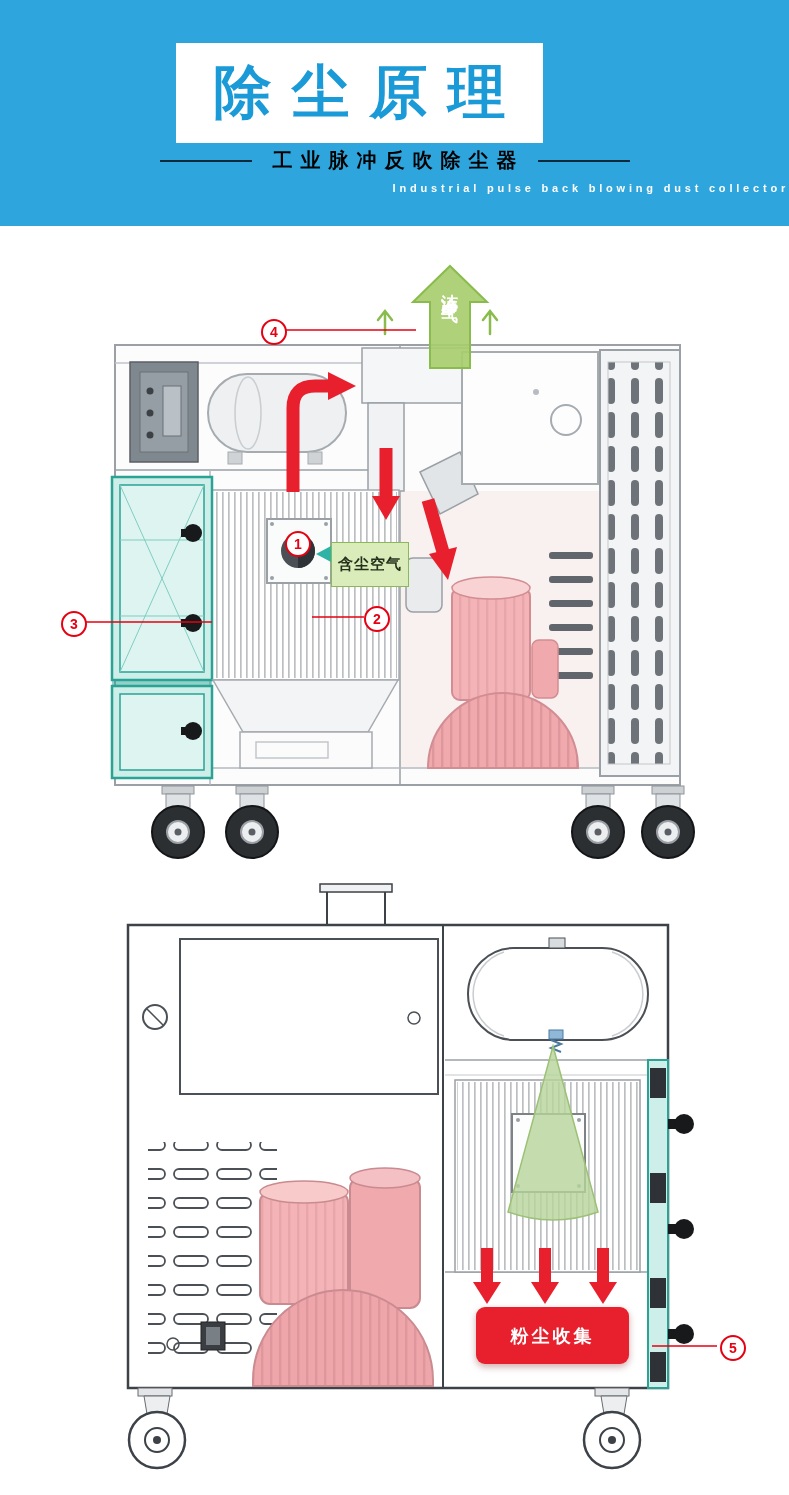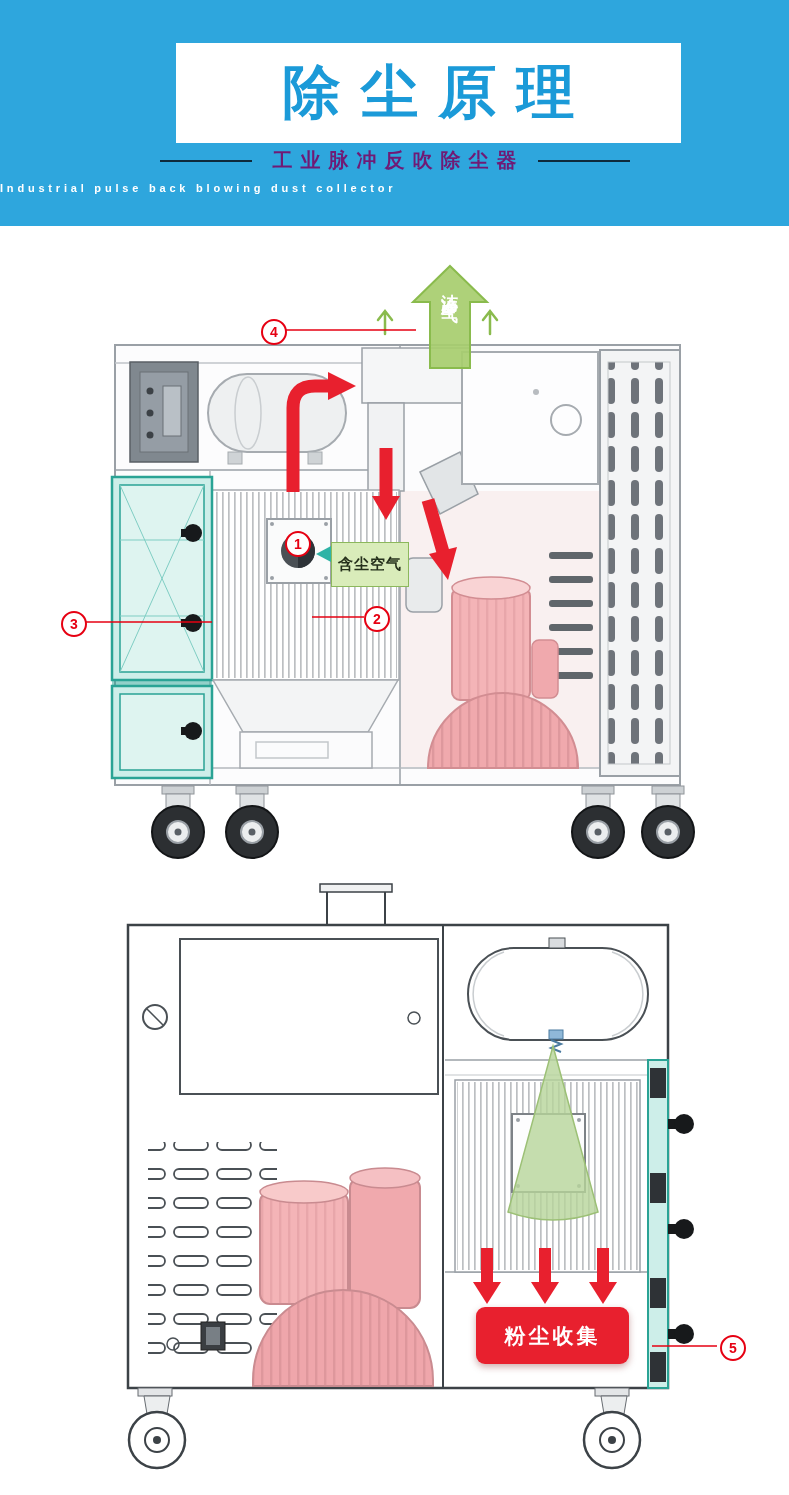--- a/index.html
+++ b/index.html
@@ -1,30 +1,30 @@
 <!DOCTYPE html>
 <html><head>
 <meta charset="utf-8">
 <style>
   html,body{margin:0;padding:0;}
   body{width:789px;height:1495px;background:#fff;font-family:"Liberation Sans","DejaVu Sans",sans-serif;}
   .page{position:relative;width:789px;height:1495px;overflow:hidden;background:#fff;}
   .banner{position:absolute;left:0;top:0;width:789px;height:226px;background:#2ea6dd;}
-  .title-box{position:absolute;left:176px;top:43px;width:505px;height:100px;background:#fff;display:flex;align-items:center;justify-content:center;}
+  .title-box{position:absolute;left:176px;top:43px;width:367px;height:100px;background:#fff;display:flex;align-items:center;justify-content:center;}
   .title{font-size:58px;font-weight:bold;color:#1b9ad8;letter-spacing:20px;text-indent:20px;white-space:nowrap;}
   .subtitle-row{position:absolute;left:0;top:147px;width:789px;display:flex;align-items:center;justify-content:center;gap:13px;}
   .subline{width:92px;height:2px;background:#0e2a3c;}
-  .subtitle{color:#701a75;font-size:20px;font-weight:bold;letter-spacing:8px;text-indent:8px;white-space:nowrap;}
-  .subtitle-en{position:absolute;left:0;top:182px;width:789px;text-align:left;color:#fff;font-size:11px;font-weight:bold;letter-spacing:3.8px;}
+  .subtitle{color:#000000;font-size:20px;font-weight:bold;letter-spacing:8px;text-indent:8px;white-space:nowrap;}
+  .subtitle-en{position:absolute;left:0;top:182px;width:789px;text-align:right;color:#fff;font-size:11px;font-weight:bold;letter-spacing:3.8px;}
   svg.diagram{position:absolute;left:0;}
   .callout{position:absolute;width:22px;height:22px;border:2px solid #e60012;border-radius:50%;background:#fff;color:#e60012;font-size:14px;font-weight:bold;display:flex;align-items:center;justify-content:center;z-index:6;line-height:1;}
   .lbl-clean{position:absolute;left:438px;top:280px;height:92px;writing-mode:vertical-rl;text-orientation:upright;color:#fff;font-size:17px;font-weight:bold;letter-spacing:4px;z-index:5;}
   .lbl-dusty{position:absolute;left:331px;top:542px;background:#d9ecba;border:1px solid #8cb85c;color:#25301b;font-size:15px;font-weight:bold;padding:12px 6px;letter-spacing:1px;z-index:5;white-space:nowrap;}
   .lbl-dusty .arr{position:absolute;left:-16px;top:3px;width:0;height:0;border-top:8px solid transparent;border-bottom:8px solid transparent;border-right:15px solid #2fb3a6;}
-  .lbl-dust{position:absolute;left:476px;top:1307px;width:153px;height:57px;background:#e8202e;border-radius:9px;color:#fff;font-size:21px;font-weight:bold;letter-spacing:3px;display:flex;align-items:center;justify-content:center;z-index:5;box-shadow:0 3px 7px rgba(120,20,20,.35);}
+  .lbl-dust{position:absolute;left:476px;top:1307px;width:153px;height:57px;background:#e8202e;border-radius:9px;color:#fff;font-size:18px;font-weight:bold;letter-spacing:3px;display:flex;align-items:center;justify-content:center;z-index:5;box-shadow:0 3px 7px rgba(120,20,20,.35);}
 </style>
 </head>
 <body>
 
 <div class="page">
 
   <div class="banner">
     <div class="title-box">
       <div class="title">除尘原理</div>
     </div>

